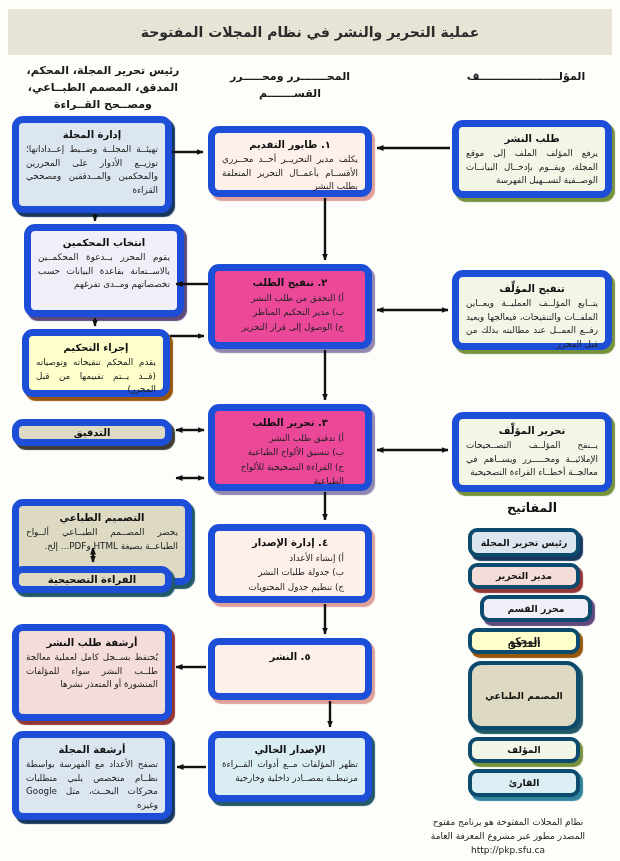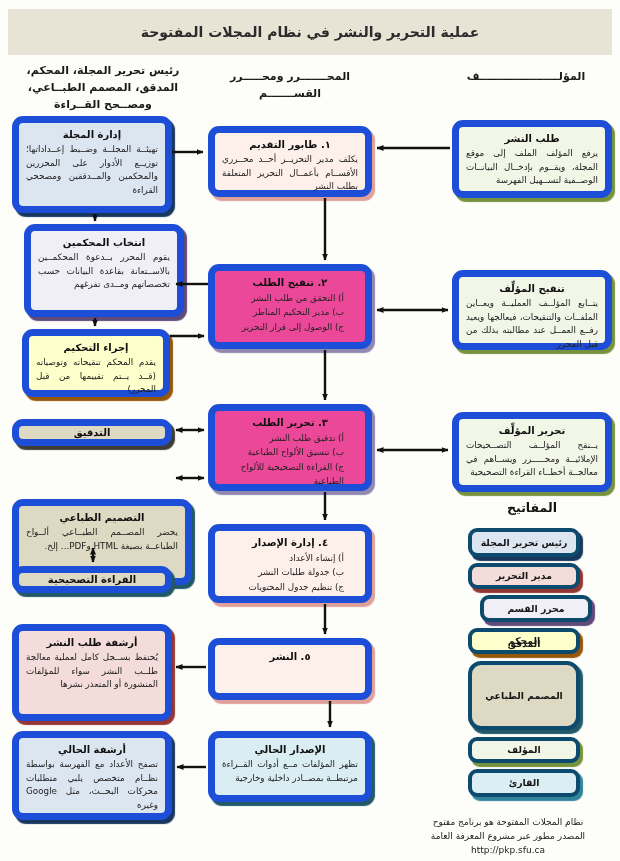--- a/index.html
+++ b/index.html
@@ -80,21 +80,21 @@
   <div class="box tan-teal center-only" style="left:12px;top:566px;width:160px;height:27px;">
     <div class="bt">القراءة التصحيحية</div>
   </div>
 
   <div class="box pinkbox" style="left:12px;top:624px;width:160px;height:97px;">
     <div class="bt">أرشفة طلب النشر</div>
     <div class="bb">يُحتفظ بســجل كامل لعملية معالجة طلــب النشر سواء للمؤلفات المنشورة أو المتعذر نشرها</div>
   </div>
 
   <div class="box blue" style="left:12px;top:731px;width:160px;height:89px;">
-    <div class="bt">أرشفة الحالي</div>
+    <div class="bt">أرشفة المجلة</div>
     <div class="bb">تصفح الأعداد مع الفهرسة بواسطة نظــام متخصص يلبي متطلبات محركات البحــث، مثل Google وغيره</div>
   </div>
 
   <div class="box mid-pink" style="left:208px;top:126px;width:164px;height:71px;">
     <div class="bt">١. طابور التقديم</div>
     <div class="bb">يكلف مدير التحريــر أحــد محــرري الأقســام بأعمــال التحرير المتعلقة بطلب النشر</div>
   </div>
 
   <div class="box mid-purple" style="left:208px;top:264px;width:164px;height:85px;">
     <div class="bt">٢. تنقيح الطلب</div>

